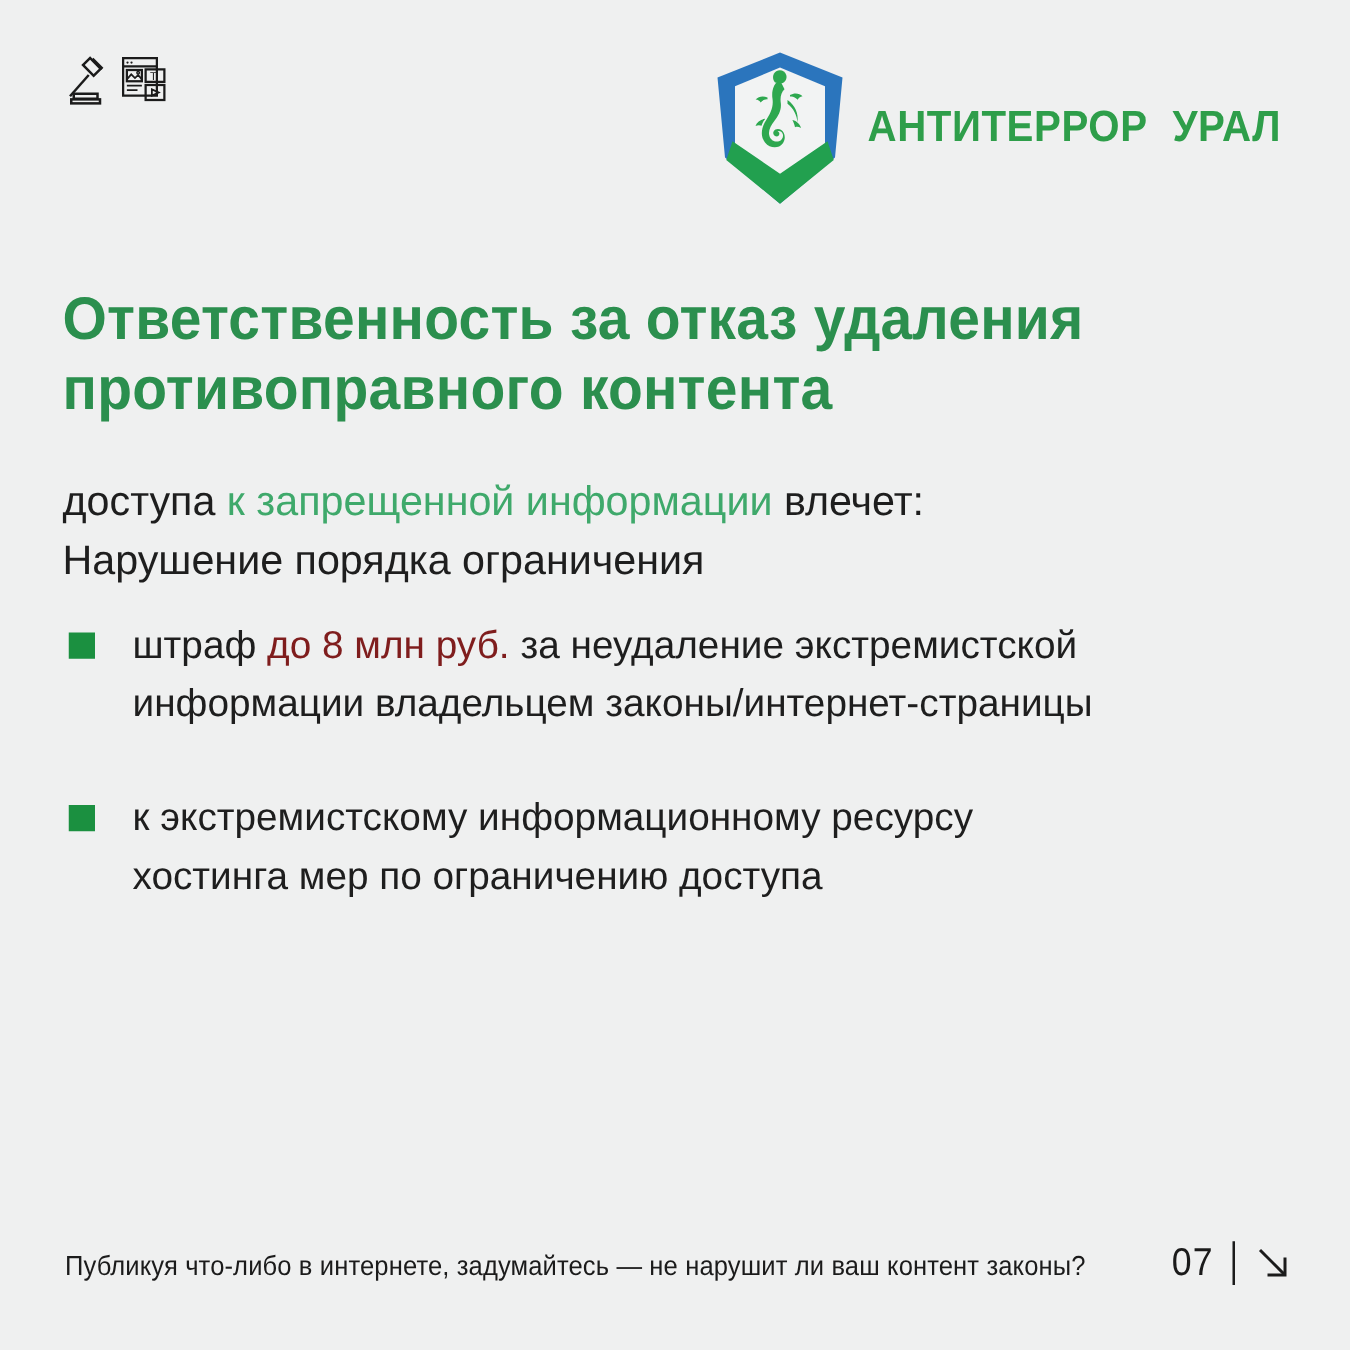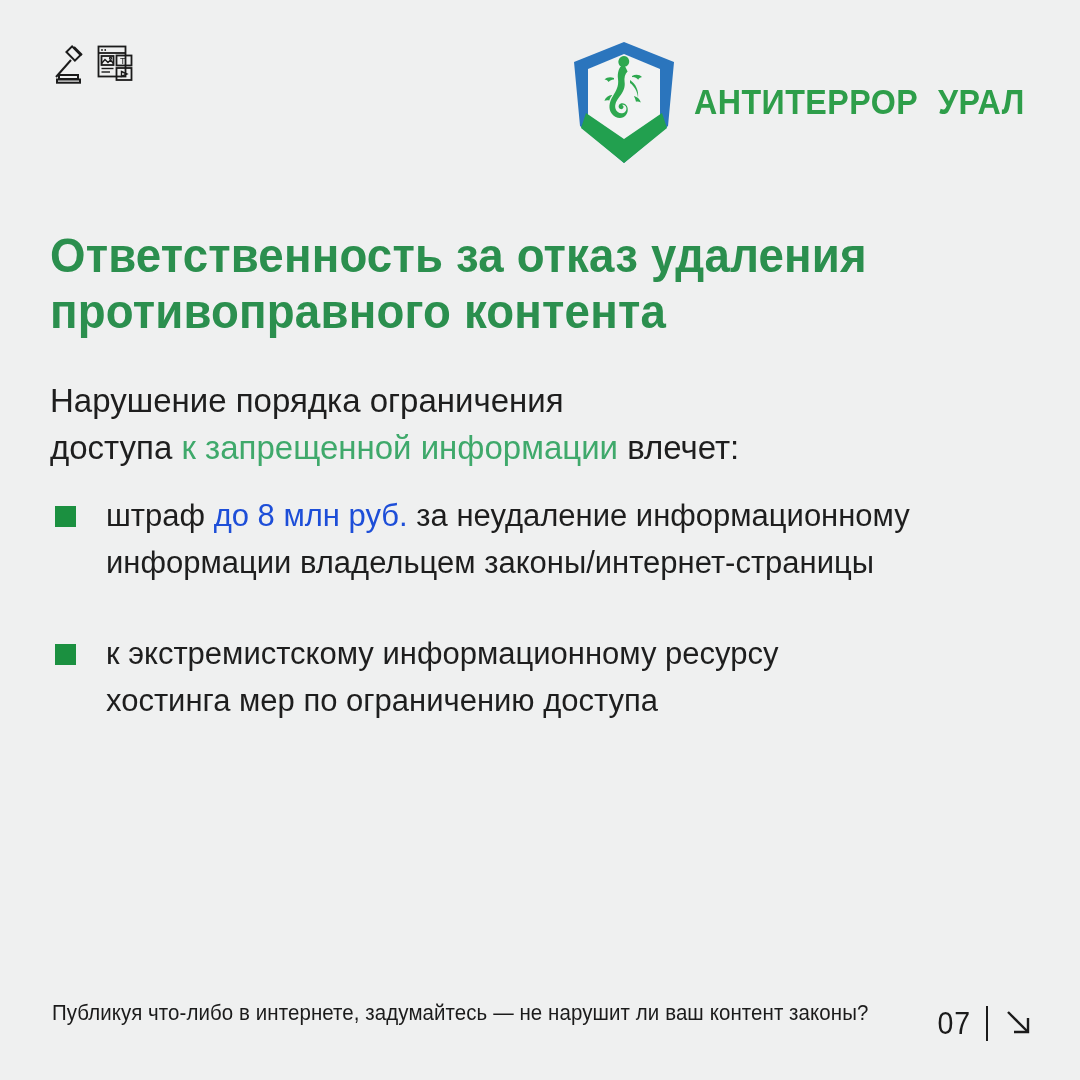--- a/index.html
+++ b/index.html
@@ -76,39 +76,39 @@
     position:absolute; left:5px; top:14px;
     width:21px; height:21px;
     background:#1b9040;
   }
   .bullet-text {
     font-size:31px;
     line-height:1.52;
     color:#1e1e1e;
   }
   .bullet-text .line { display:block; white-space:nowrap; }
-  .hl-blue { color:#1d4ed8; }
+  .hl-blue { color:#7f1d1d; }
 
   
   .footer {
     position:absolute; left:0; bottom:0; width:1080px; height:110px;padding-left:33px;
   }
   .footer-note {
     position:absolute; left:52px; top:30px;
     font-family:"Liberation Sans Narrow","Liberation Sans", sans-serif;
     font-size:22px;
     color:#1b1b1b;
     letter-spacing:0.1px;
     transform:scaleX(0.93);
     transform-origin:left center;
     white-space:nowrap;
   }
   .footer-page {
-    position:absolute; right:46px; top:36px;
-    display:flex; align-items:flex-start; gap:14px;
+    position:absolute; right:46px; top:22px;
+    display:flex; align-items:center; gap:14px;
   }
   .footer-page .num {
     font-family:"Liberation Sans Narrow","Liberation Sans", sans-serif;
     font-size:31px; color:#1b1b1b; letter-spacing:1px;
     transform:scaleX(0.92);
   }
   .footer-page .divider {
     width:2px; height:35px; background:#1b1b1b;
   }
   .footer-page svg { display:block; }
@@ -180,30 +180,30 @@
     </span>
   </div>
 </div>
 
 <h1 class="title">
   <span class="line">Ответственность за отказ удаления</span>
   <span class="line">противоправного контента</span>
 </h1>
 
 <div class="subtitle">
+  <span class="line"><span>доступа </span><span class="hl-green">к запрещенной информации</span><span> влечет:</span></span>
   <span class="line">Нарушение порядка ограничения</span>
-  <span class="line"><span>доступа </span><span class="hl-green">к запрещенной информации</span><span> влечет:</span></span>
 </div>
 
 <div class="bullets">
 
   <div class="bullet">
     <span class="bullet-marker"></span>
     <div class="bullet-text">
-      <span class="line"><span>штраф </span><span class="hl-blue">до 8 млн руб.</span><span> за неудаление информационному</span></span>
+      <span class="line"><span>штраф </span><span class="hl-blue">до 8 млн руб.</span><span> за неудаление экстремистской</span></span>
       <span class="line">информации владельцем законы/интернет-страницы</span>
     </div>
   </div>
 
   <div class="bullet">
     <span class="bullet-marker"></span>
     <div class="bullet-text">
       <span class="line">к экстремистскому информационному ресурсу</span>
       <span class="line">хостинга мер по ограничению доступа</span>
     </div>

